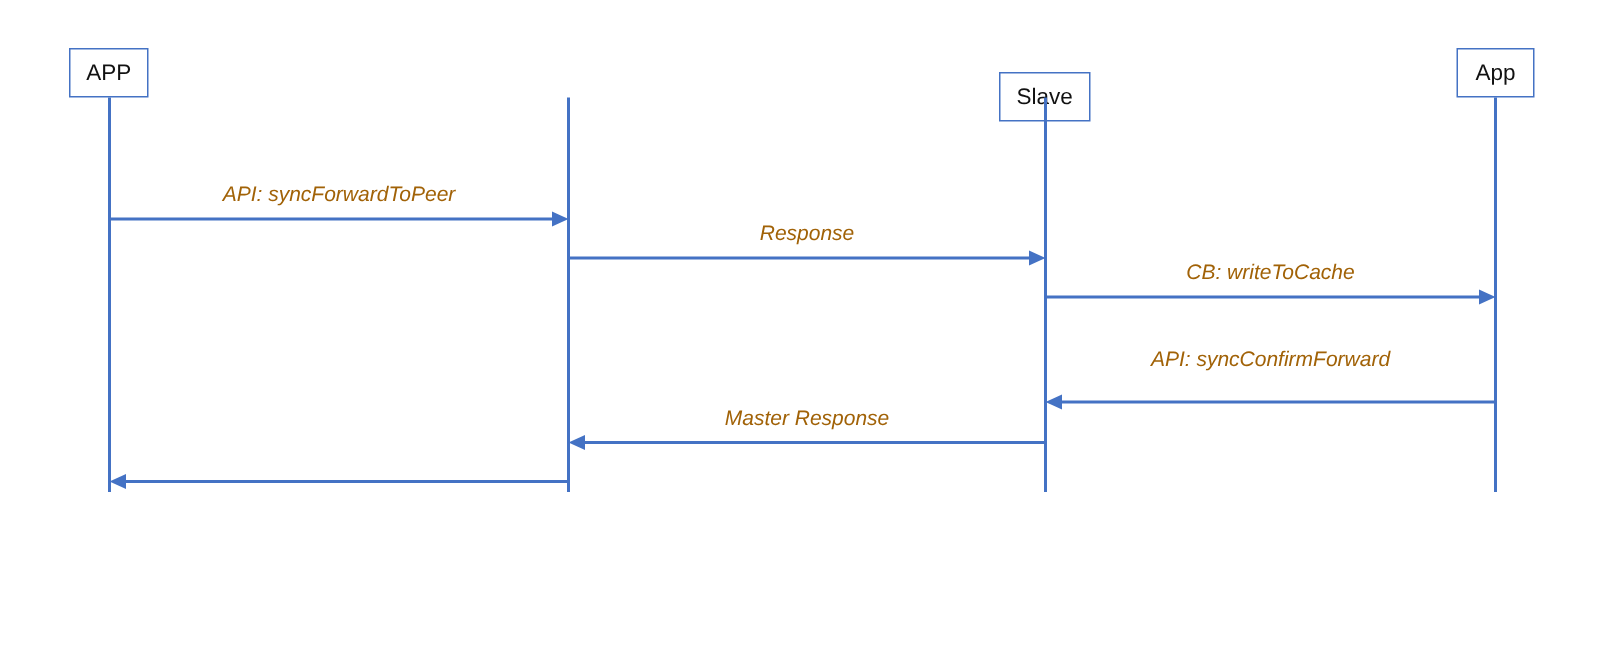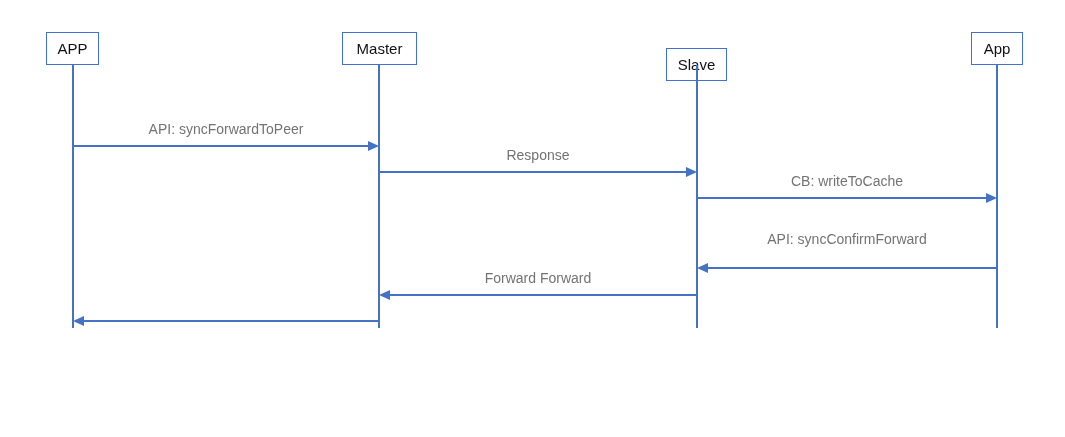--- a/index.html
+++ b/index.html
@@ -45,36 +45,34 @@
     height: 0;
     border-top: 5px solid transparent;
     border-bottom: 5px solid transparent;
   }
   .arrowhead.right { border-left: 11px solid var(--accent); }
   .arrowhead.left  { border-right: 11px solid var(--accent); }
   .msg-label {
     position: absolute;
     transform: translateX(-50%);
     font-size: 14px;
-    color: #737373;
+    color: #a16207;
     white-space: nowrap;
     line-height: 17px;
+    font-style: italic;
   }
 </style>
 </head>
 <body>
 
 <div id="stage" style="--accent: #4472C4;">
     <div class="actor-box" style="left: 46px; top: 32px; width: 53px; height: 33px;">
       <span class="actor-label">APP</span>
     </div>
     <div class="lifeline" style="left: 72.25px; top: 65px; height: 329px;"></div>
-    <div class="actor-box" style="left: 342px; top: 32px; width: 75px; height: 33px;">
-      <span class="actor-label">Master</span>
-    </div>
     <div class="lifeline" style="left: 378.25px; top: 65px; height: 329px;"></div>
     <div class="actor-box" style="left: 666px; top: 32px; width: 61px; height: 33px; margin-top: 16px;">
       <span class="actor-label">Slave</span>
     </div>
     <div class="lifeline" style="left: 696.25px; top: 65px; height: 329px;"></div>
     <div class="actor-box" style="left: 971px; top: 32px; width: 52px; height: 33px;">
       <span class="actor-label">App</span>
     </div>
     <div class="lifeline" style="left: 996.25px; top: 65px; height: 329px;"></div>
     <div class="msg-line" style="left: 73px; top: 145.25px; width: 297px;"></div>
@@ -84,16 +82,16 @@
     <div class="arrowhead right" style="top: 166.5px; left: 686px;"></div>
     <div class="msg-label" style="left: 538px; top: 147px;">Response</div>
     <div class="msg-line" style="left: 697px; top: 197.25px; width: 291px;"></div>
     <div class="arrowhead right" style="top: 192.5px; left: 986px;"></div>
     <div class="msg-label" style="left: 847px; top: 173px;">CB: writeToCache</div>
     <div class="msg-line" style="left: 706px; top: 267.25px; width: 291px;"></div>
     <div class="arrowhead left" style="top: 262.5px; left: 697px;"></div>
     <div class="msg-label" style="left: 847px; top: 231px;">API: syncConfirmForward</div>
     <div class="msg-line" style="left: 388px; top: 294.25px; width: 309px;"></div>
     <div class="arrowhead left" style="top: 289.5px; left: 379px;"></div>
-    <div class="msg-label" style="left: 538px; top: 270px;">Forward Forward</div>
+    <div class="msg-label" style="left: 538px; top: 270px;">Master Response</div>
     <div class="msg-line" style="left: 82px; top: 320.25px; width: 297px;"></div>
     <div class="arrowhead left" style="top: 315.5px; left: 73px;"></div>
   </div>
 
 </body></html>

